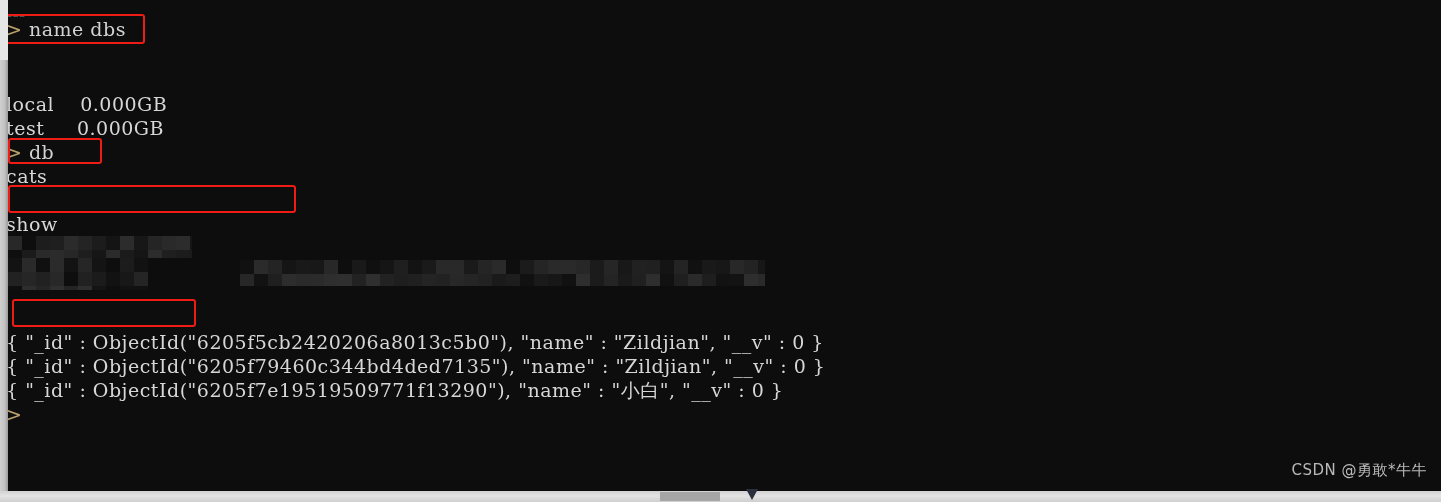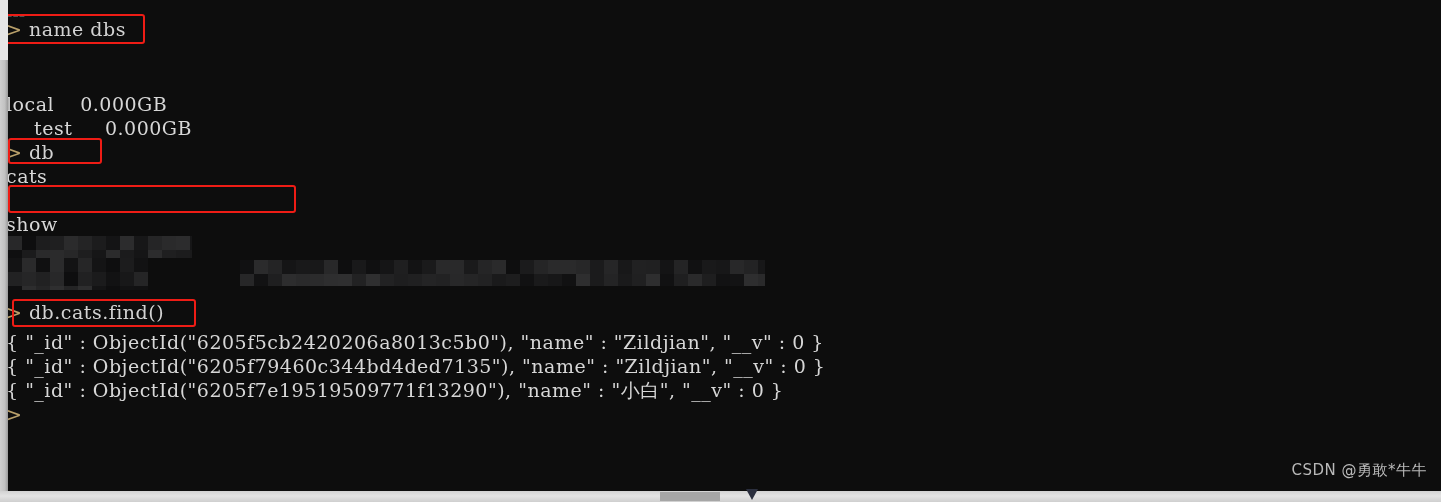--- a/index.html
+++ b/index.html
@@ -131,30 +131,29 @@
 
 <div id="screen">
 
   <div class="term">
 
     <div class="line dashes" style="left:6px; top:2px;">---</div>
 
     <div class="line" style="left:6px; top:17px;"><span class="prompt">&gt;</span><span class="txt"> name dbs</span></div>
 
     <div class="line txt" style="left:6px; top:92px;">local    0.000GB</div>
-    <div class="line txt" style="left:6px; top:116px;padding-left:28px;">test     0.000GB</div>
+    <div class="line txt" style="left:6px; top:116px;">test     0.000GB</div>
 
     <div class="line" style="left:6px; top:140px;"><span class="prompt">&gt;</span><span class="txt"> db</span></div>
 
     <div class="line txt" style="left:6px; top:164px;">cats</div>
 
 
     <div class="line txt" style="left:6px; top:212px;">show</div>
 
-    <div class="line" style="left:6px; top:300px;"><span class="prompt">&gt;</span><span class="txt"> db.cats.find()</span></div>
 
     <div class="line txt" style="left:6px; top:330px;">{ "_id" : ObjectId("6205f5cb2420206a8013c5b0"), "name" : "Zildjian", "__v" : 0 }</div>
     <div class="line txt" style="left:6px; top:354px;">{ "_id" : ObjectId("6205f79460c344bd4ded7135"), "name" : "Zildjian", "__v" : 0 }</div>
     <div class="line txt" style="left:6px; top:378px;">{ "_id" : ObjectId("6205f7e19519509771f13290"), "name" : "小白", "__v" : 0 }</div>
 
     <div class="line" style="left:6px; top:402px;"><span class="prompt">&gt;</span></div>
   </div>
 
   <div class="mosaic" id="mosaic-a" style="left: 8px; top: 236px; width: 184px; height: 22px;">
       <i style="left: 0px; top: 0px; width: 14px; height: 14px; background: rgb(40, 40, 41);"></i>

